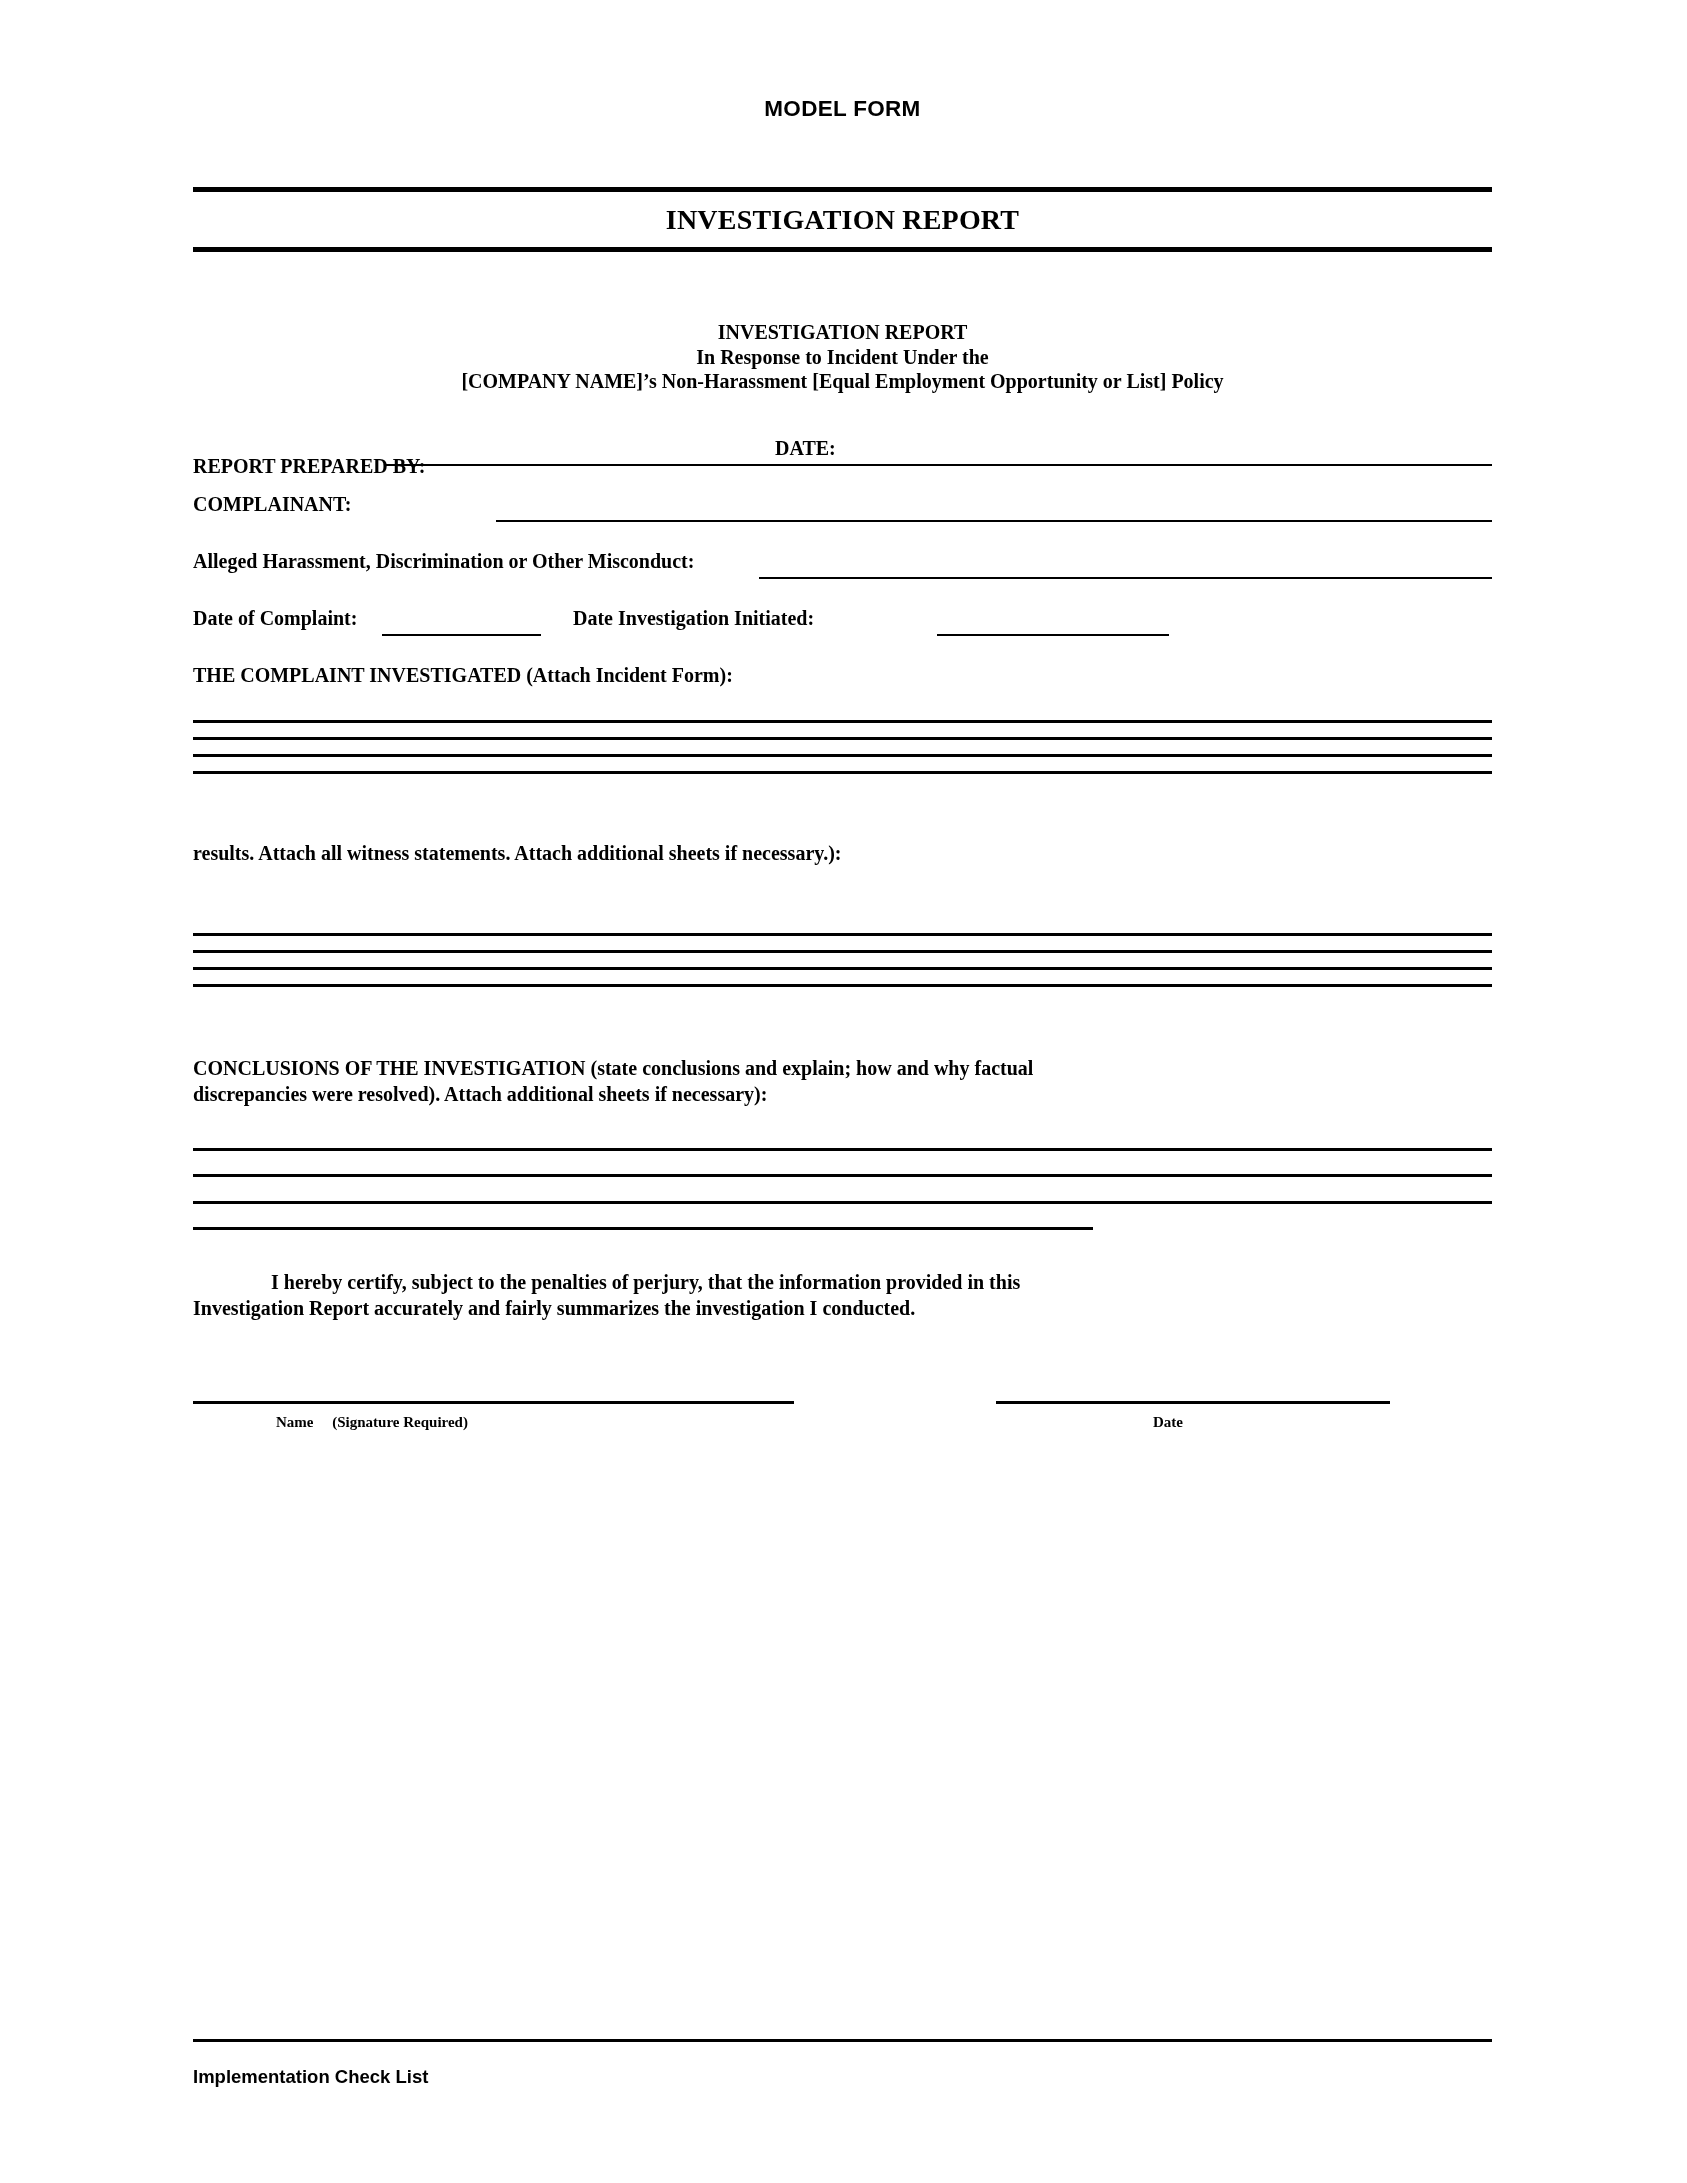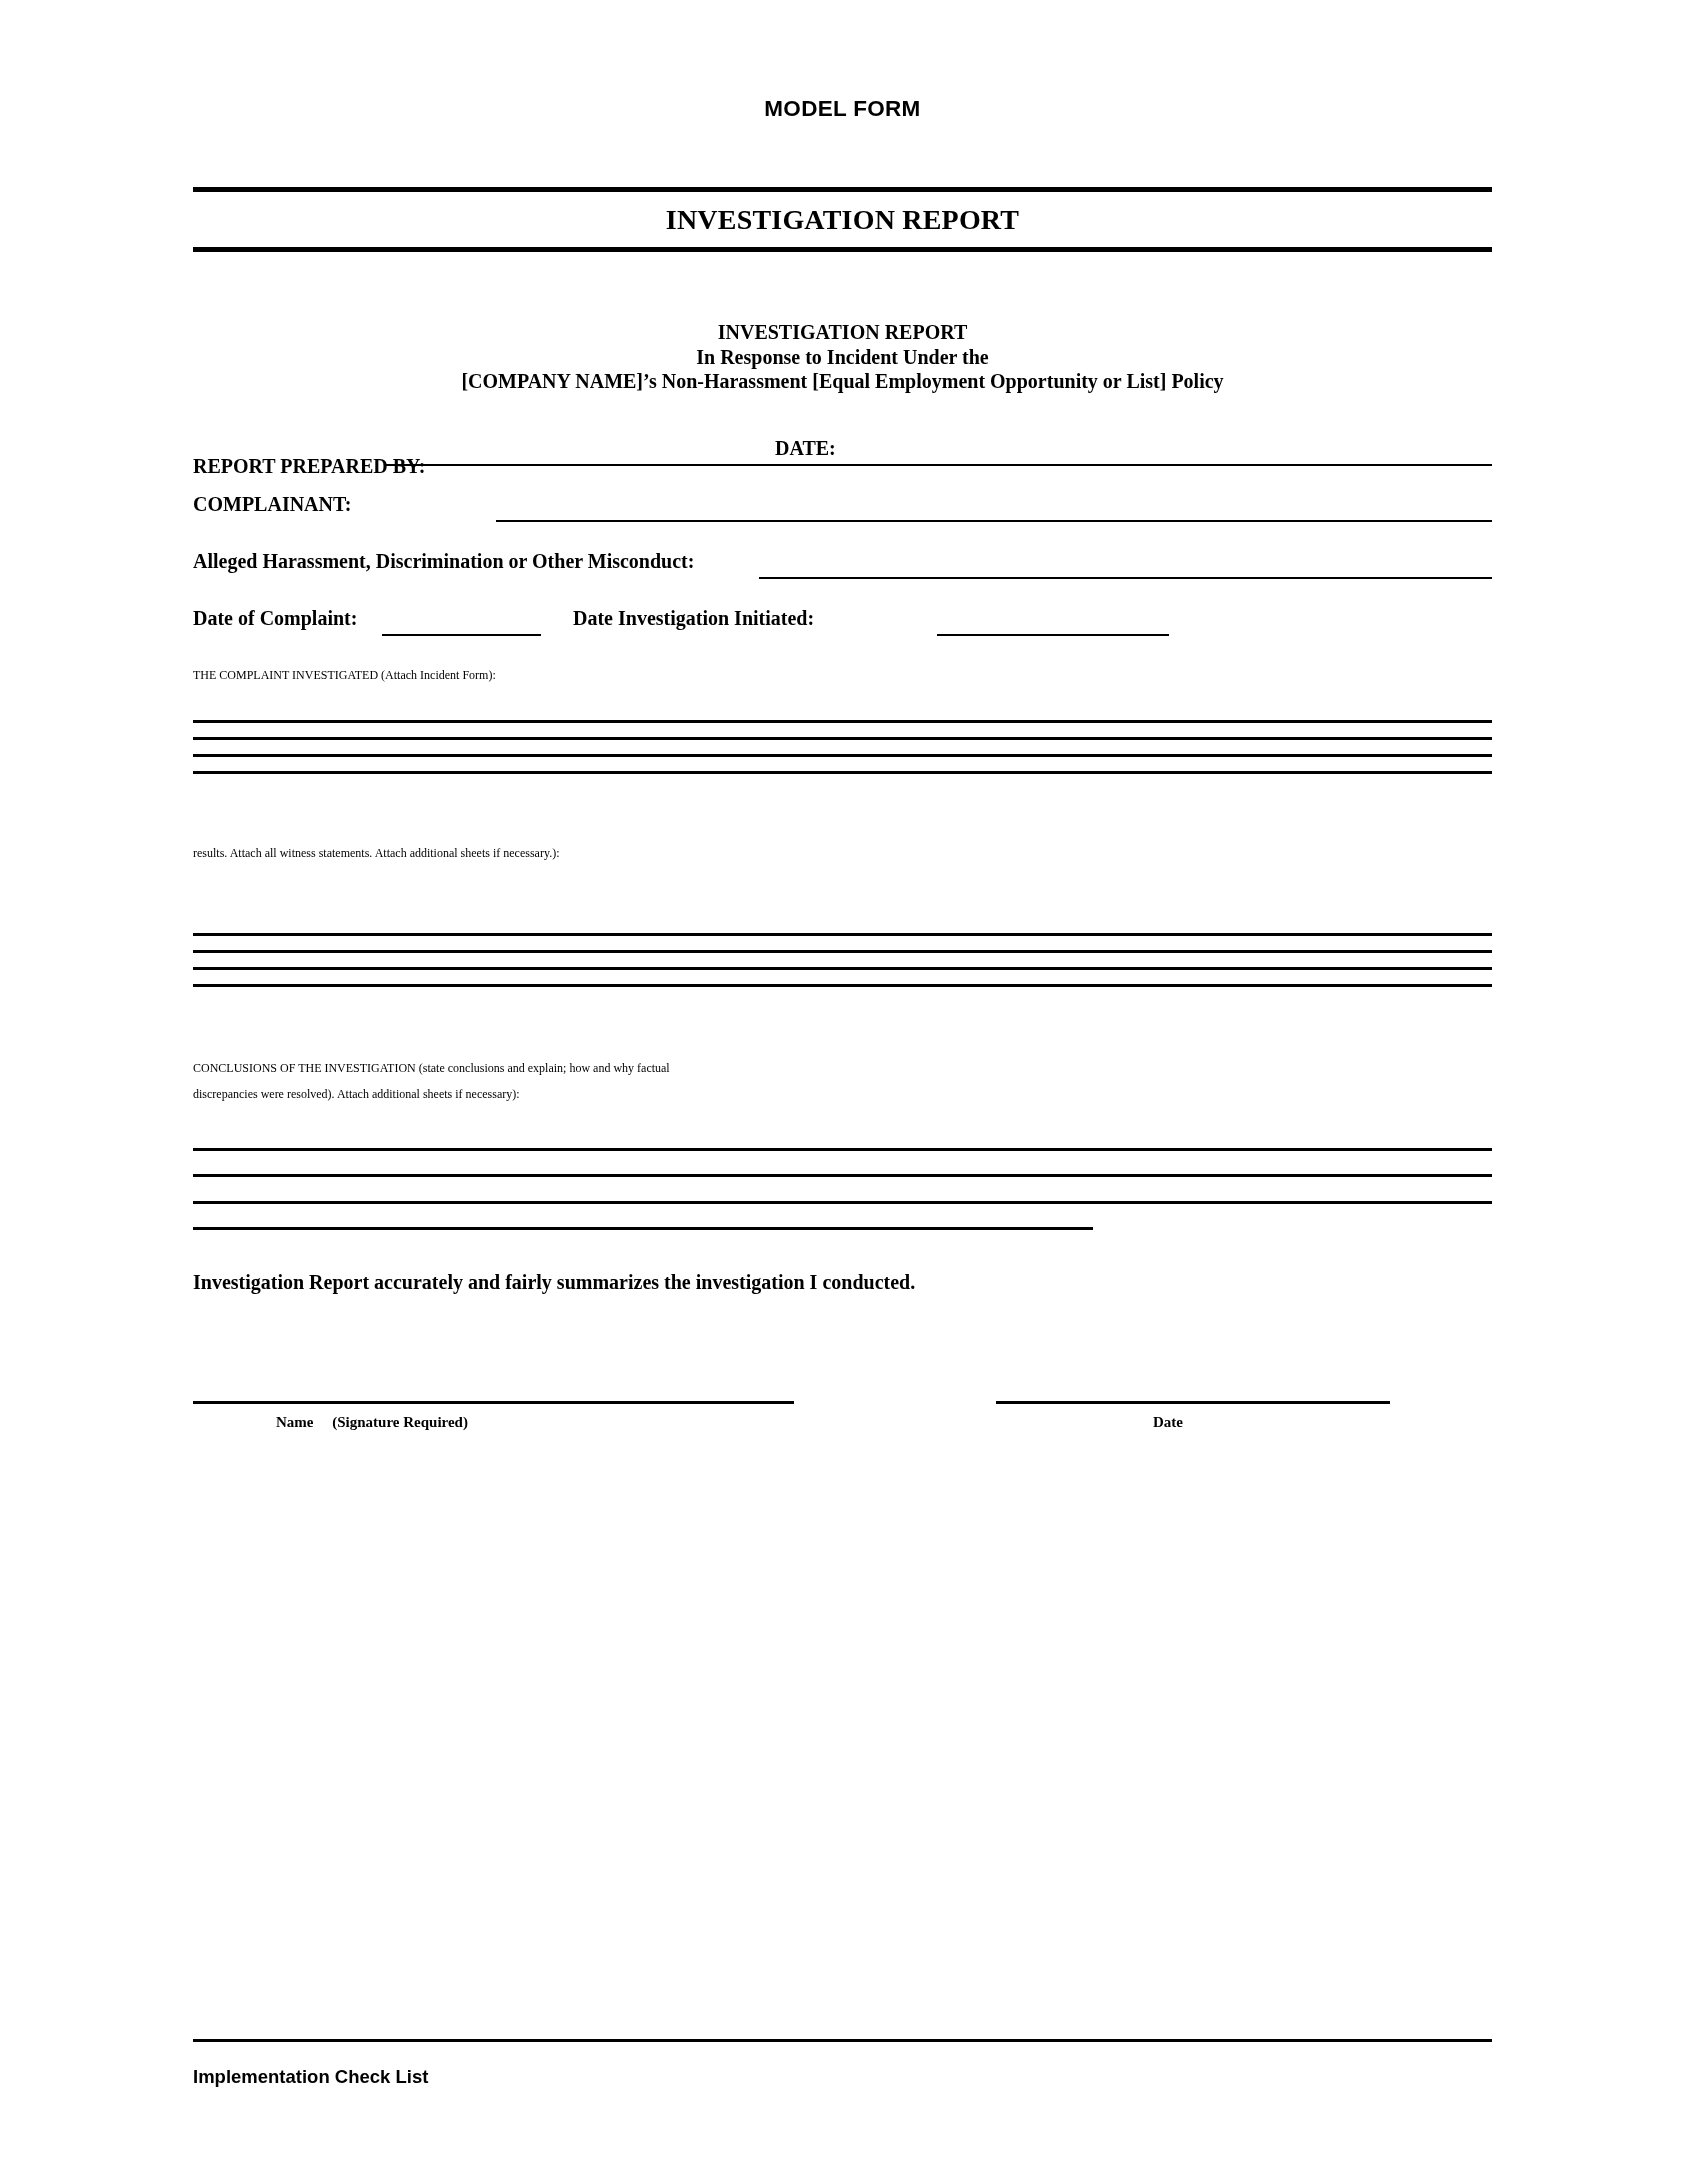--- a/index.html
+++ b/index.html
@@ -108,22 +108,22 @@
   }
   .blank-line.short {
     width: 900px;
   }
 
   
   .section-head {
     position: absolute;
     left: 0;
     width: 1299px;
-    font-weight: normal;
-    font-size: 12px;
+    font-weight: bold;
+    font-size: 20px;
     line-height: 26px;
   }
 
   
   .certify {
     position: absolute;
     left: 0;
     width: 1299px;
     font-weight: bold;
     font-size: 20px;
@@ -226,20 +226,21 @@
       <div>CONCLUSIONS OF THE INVESTIGATION (state conclusions and explain; how and why factual</div>
       <div>discrepancies were resolved).  Attach additional sheets if necessary):</div>
     </div>
 
     <div class="blank-line" style="top:1148px;"></div>
     <div class="blank-line" style="top:1174px;"></div>
     <div class="blank-line" style="top:1201px;"></div>
     <div class="blank-line short" style="top:1227px;"></div>
 
     <div class="certify" style="top:1269px;">
+      <div><span class="indent"></span><span>I hereby certify, subject to the penalties of perjury, that the information provided in this</span></div>
       <div>Investigation Report accurately and fairly summarizes the investigation I conducted.</div>
     </div>
 
     <div style="position:absolute;left:0;top:0;width:1299px;">
       <div class="sig-line" style="left:0px;top:1401px;width:601px;"></div>
       <div class="sig-caption" style="left:83px;top:1414px;">Name     (Signature Required)</div>
 
       <div class="sig-line" style="left:803px;top:1401px;width:394px;"></div>
       <div class="sig-caption" style="left:960px;top:1414px;">Date</div>
     </div>

